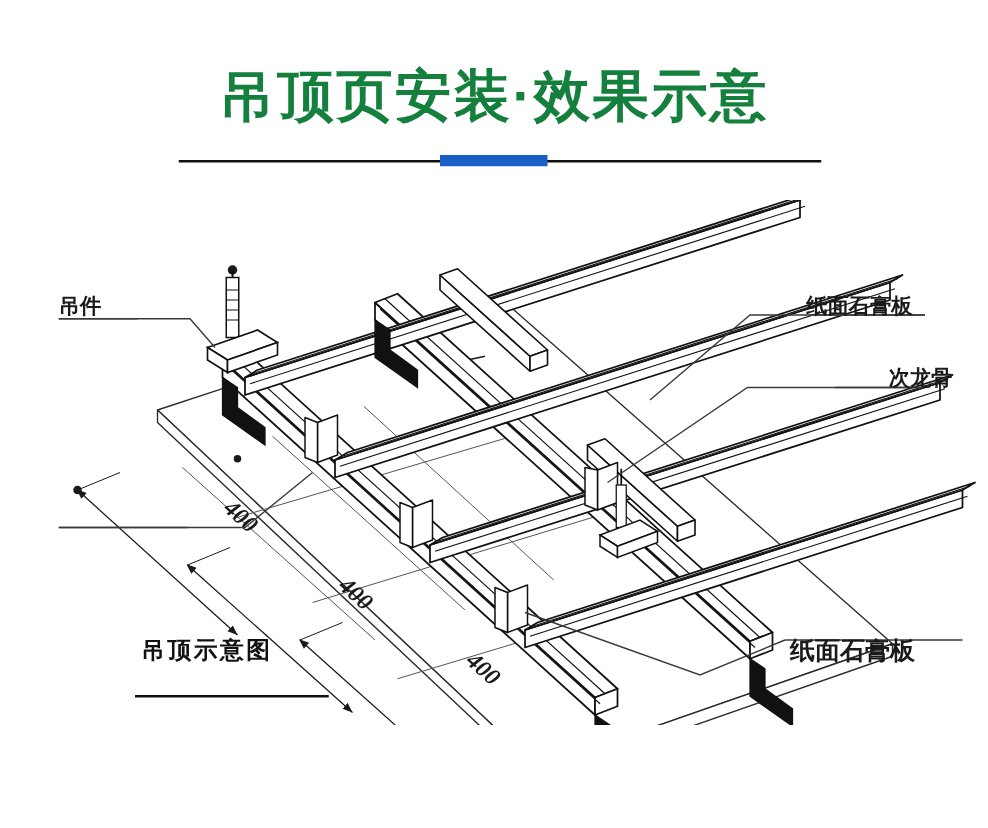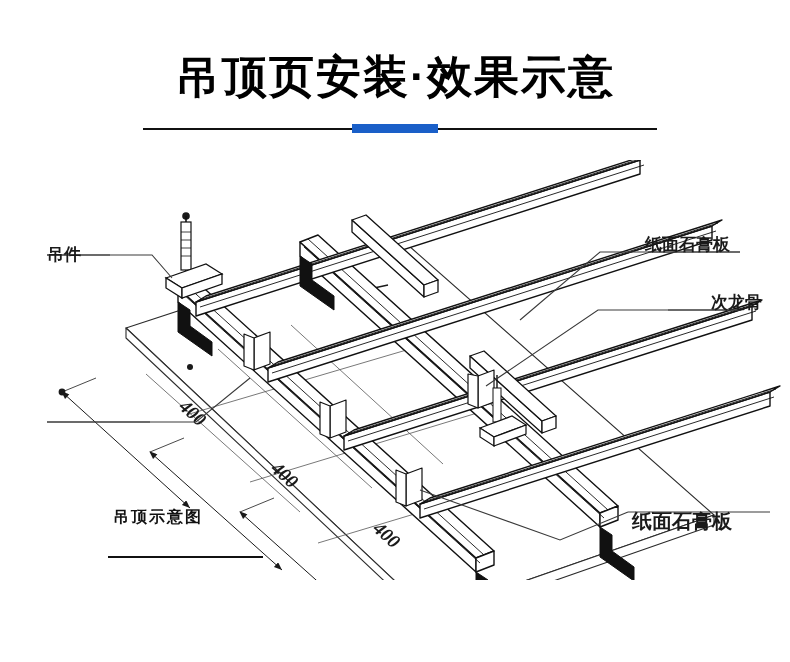--- a/index.html
+++ b/index.html
@@ -19,21 +19,21 @@
   
   #page-title {
     position: absolute;
     left: 0;
     top: 52px;
     width: 790px;
     text-align: center;
     font-size: 45px;
     font-weight: bold;
     letter-spacing: 2px;
-    color: #000000;
+    color: #15803d;
     line-height: 1.1;
     white-space: nowrap;
   }
   #title-rule {
     position: absolute;
     left: 143px;
     top: 128px;
     width: 514px;
     height: 2px;
     background: #111111;
@@ -64,31 +64,31 @@
     position: absolute;
     font-size: 17px;
     font-weight: bold;
     color: #1a1a1a;
     white-space: nowrap;
     line-height: 1.35;
   }
   .callout.small {
     font-size: 20px;
   }
-  #label-hanger      { left: 47px;  top: 244px; }
+  #label-hanger      { left: 47px;  top: 234px; }
   #label-main        { left: 47px;  top: 383px; }
   #label-cross       { left: 645px; top: 234px; }
   #label-secondary   { left: 667px; top: 292px; margin-left: 44px; }
   #label-gypsum      { left: 632px; top: 508px; }
 
   #figure-caption {
     position: absolute;
     left: 113px;
     top: 507px;
-    font-size: 16px;
+    font-size: 19px;
     font-weight: bold;
     letter-spacing: 2px;
     color: #111111;
     white-space: nowrap;
   }
 
   .dim-text {
     font-family: "Liberation Serif", "DejaVu Serif", serif;
     font-style: italic;
     font-weight: bold;

